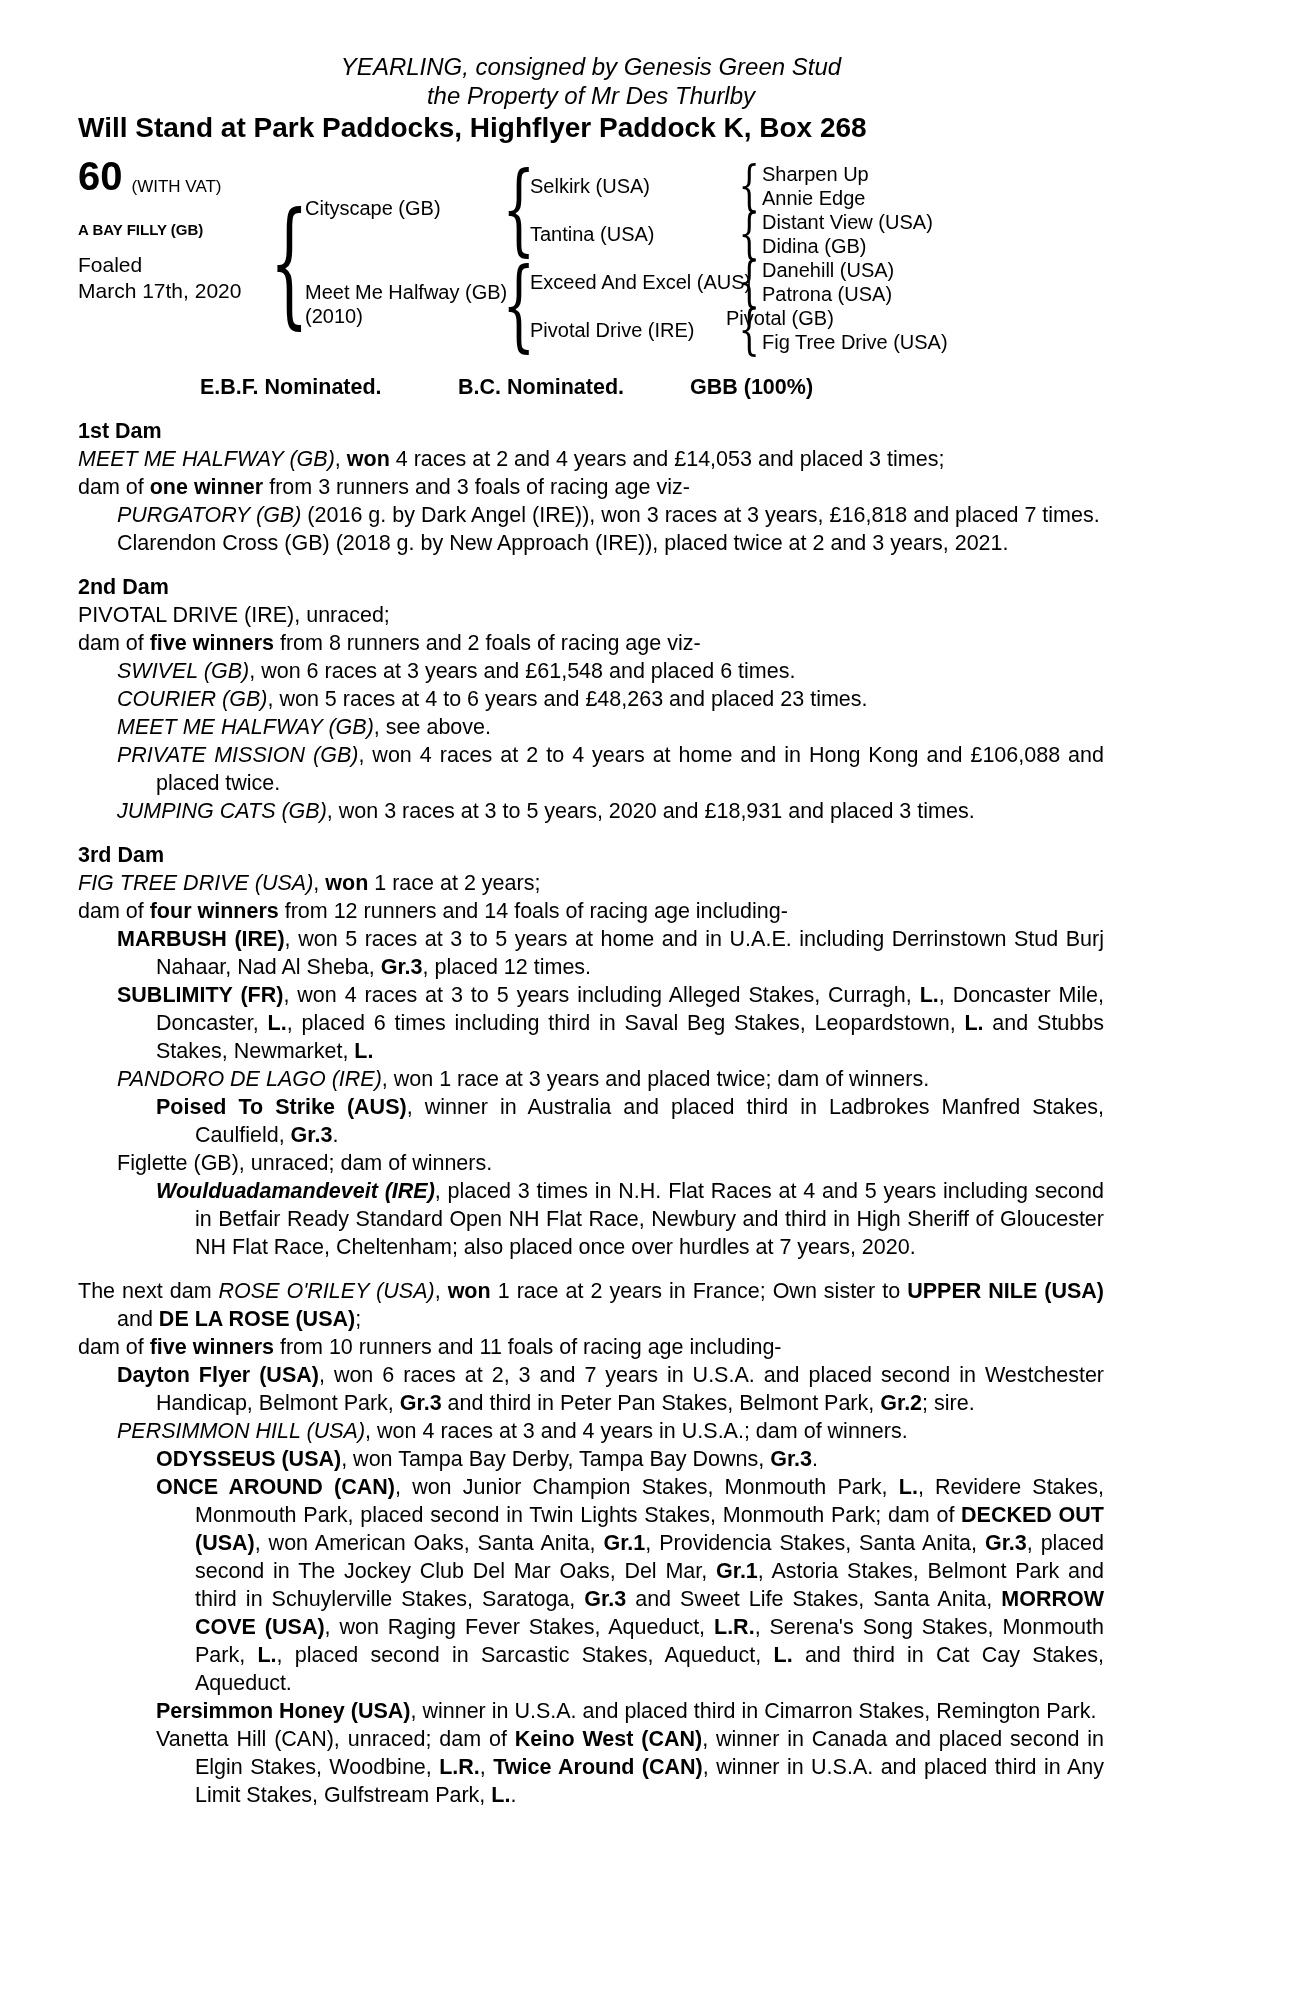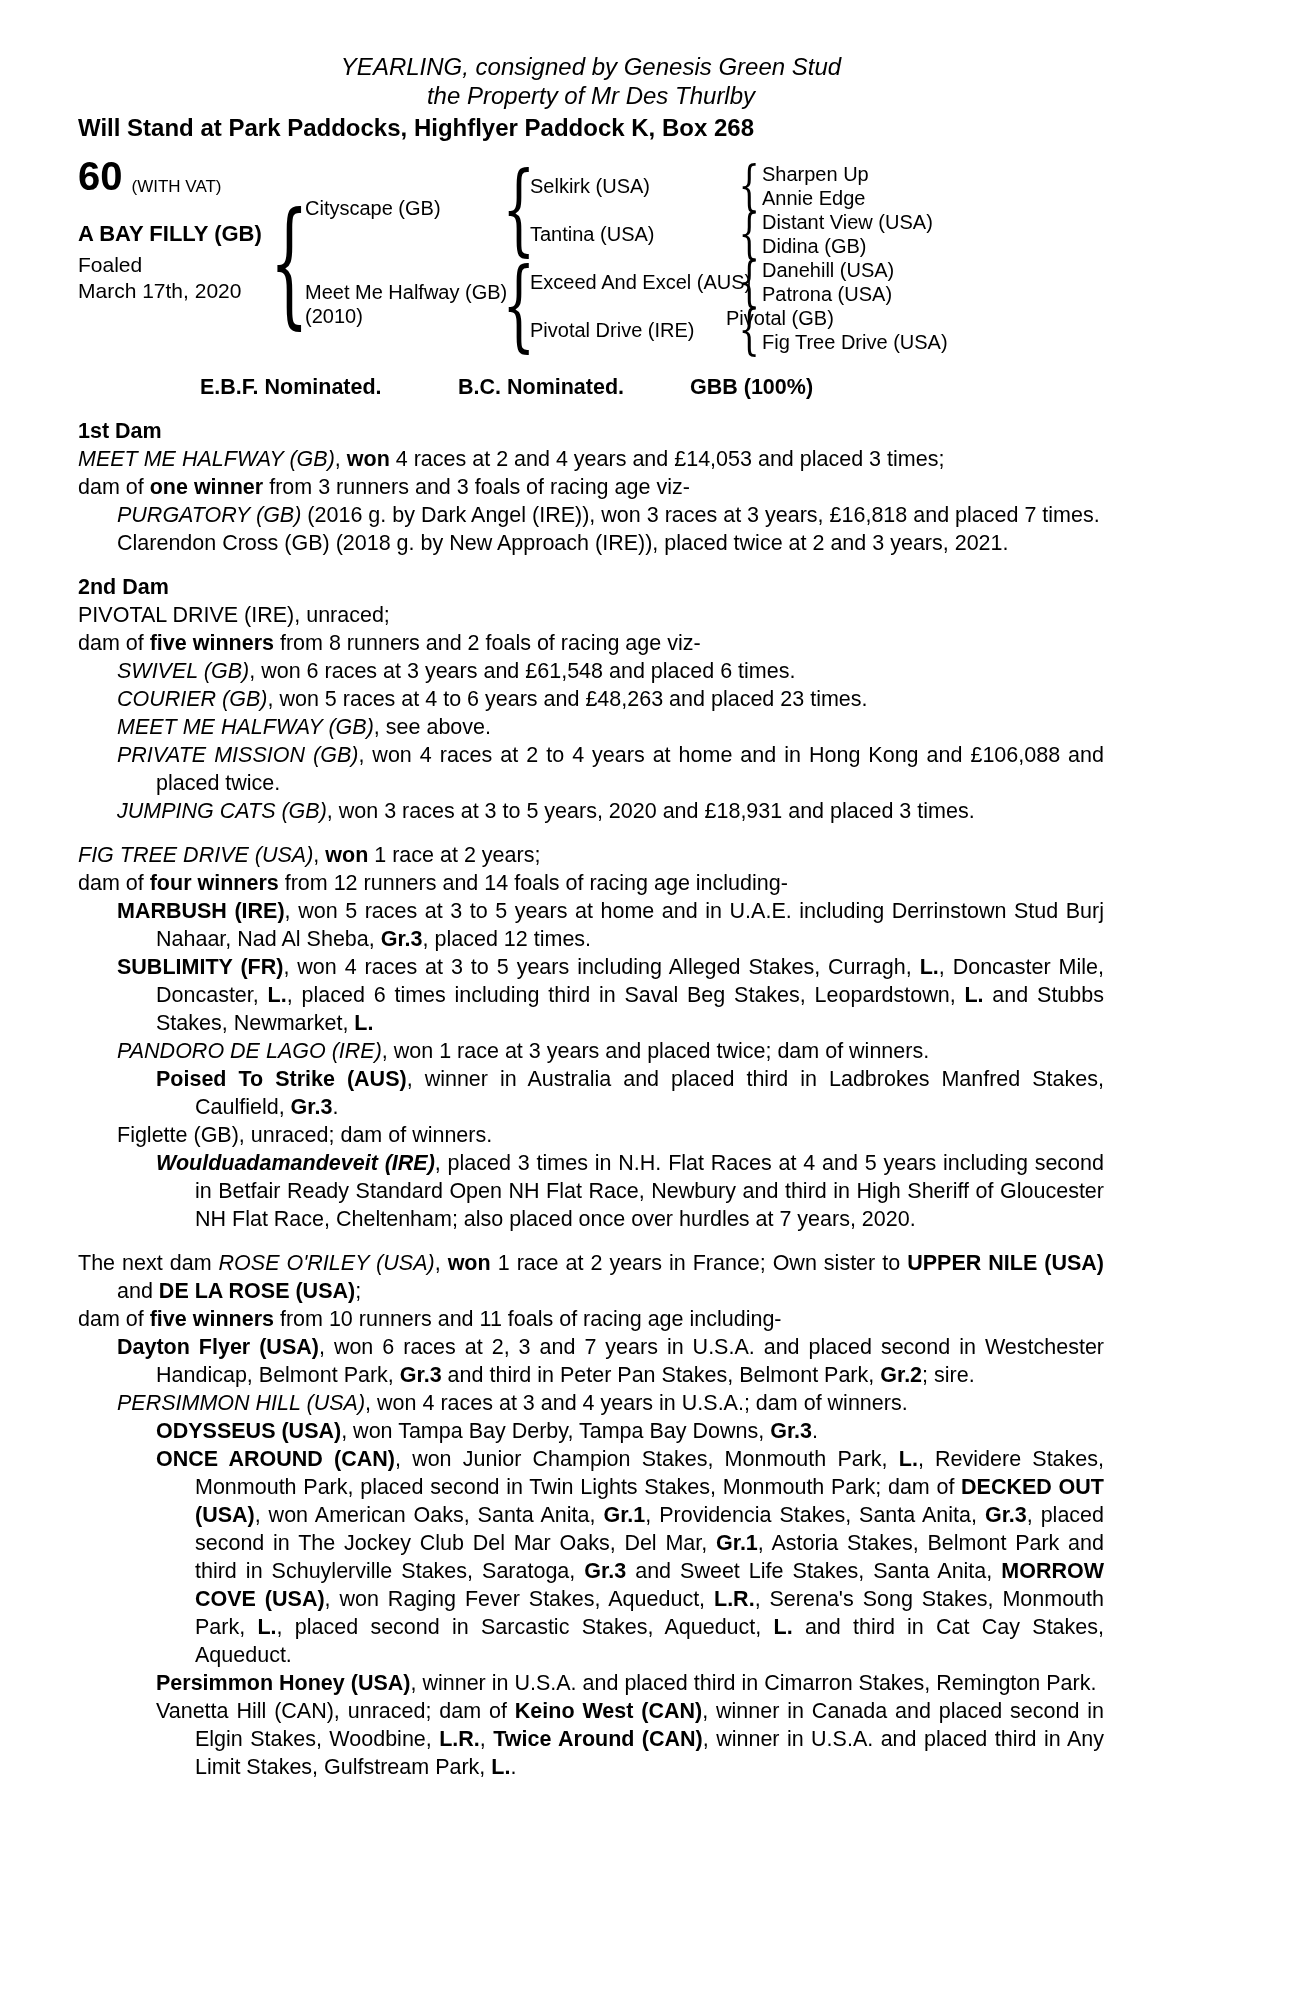--- a/index.html
+++ b/index.html
@@ -2,28 +2,28 @@
 <html><head>
 <meta charset="utf-8">
 <style>
   * { box-sizing: border-box; }
   html,body { margin:0; padding:0; background:#ffffff; color:#000000; }
   body { font-family:"Liberation Sans","DejaVu Sans",sans-serif; }
   .page { position:relative; width:1182px; height:2000px; padding:52px 78px 0 78px; background:#ffffff; overflow:hidden; }
 
   
   .hdr-c { text-align:center; font-style:italic; font-size:24px; line-height:29px; }
-  .hdr-b { font-weight:bold; font-size:24px; line-height:27px; margin-top:4px; }
+  .hdr-b { font-weight:bold; font-size:28px; line-height:27px; margin-top:4px; }
 
   
   .ped-block { position:relative; height:208px; margin-top:14px; font-size:20px; }
   .lot-row { position:absolute; left:0; top:0; display:flex; align-items:flex-end; gap:9px; }
   .lot-no { font-size:40px; font-weight:bold; line-height:42px; }
   .lot-vat { font-size:17px; }
-  .h-name { position:absolute; left:0; top:66px; font-weight:bold; font-size:22px; white-space:nowrap; }
+  .h-name { position:absolute; left:0; top:66px; font-weight:bold; font-size:15px; white-space:nowrap; }
   .foal1 { position:absolute; left:0; top:98px; font-size:21px; }
   .foal2 { position:absolute; left:0; top:124px; font-size:21px; white-space:nowrap; }
   .ped { position:absolute; white-space:nowrap; line-height:23px; }
   .brace { position:absolute; display:flex; align-items:center; justify-content:center; width:26px; color:#000; font-family:"DejaVu Serif",serif; pointer-events:none; }
   .brace span { display:block; line-height:1; }
   .br-lg span { font-size:136px; transform:scaleX(.45); }
   .br-md span { font-size:100px; transform:scaleX(.52); }
   .br-sm span { font-size:54px;  transform:scaleX(.62); }
 
   
@@ -125,20 +125,21 @@
         <h3>2nd Dam</h3>
         <p class="lv0"><span>PIVOTAL DRIVE (IRE), unraced;</span></p>
         <p class="lv0"><span>dam of </span><span class="b">five winners</span><span> from 8 runners and 2 foals of racing age viz-</span></p>
         <p class="lv1"><span class="i">SWIVEL (GB)</span><span>, won 6 races at 3 years and £61,548 and placed 6 times.</span></p>
         <p class="lv1"><span class="i">COURIER (GB)</span><span>, won 5 races at 4 to 6 years and £48,263 and placed 23 times.</span></p>
         <p class="lv1"><span class="i">MEET ME HALFWAY (GB)</span><span>, see above.</span></p>
         <p class="lv1"><span class="i">PRIVATE MISSION (GB)</span><span>, won 4 races at 2 to 4 years at home and in Hong Kong and £106,088 and placed twice.</span></p>
         <p class="lv1"><span class="i">JUMPING CATS (GB)</span><span>, won 3 races at 3 to 5 years, 2020 and £18,931 and placed 3 times.</span></p>
       </section>
       <section>
+        <h3>3rd Dam</h3>
         <p class="lv0"><span class="i">FIG TREE DRIVE (USA)</span><span>, </span><span class="b">won</span><span> 1 race at 2 years;</span></p>
         <p class="lv0"><span>dam of </span><span class="b">four winners</span><span> from 12 runners and 14 foals of racing age including-</span></p>
         <p class="lv1"><span class="b">MARBUSH (IRE)</span><span>, won 5 races at 3 to 5 years at home and in U.A.E. including Derrinstown Stud Burj Nahaar, Nad Al Sheba, </span><span class="b">Gr.3</span><span>, placed 12 times.</span></p>
         <p class="lv1"><span class="b">SUBLIMITY (FR)</span><span>, won 4 races at 3 to 5 years including Alleged Stakes, Curragh, </span><span class="b">L.</span><span>, Doncaster Mile, Doncaster, </span><span class="b">L.</span><span>, placed 6 times including third in Saval Beg Stakes, Leopardstown, </span><span class="b">L.</span><span> and Stubbs Stakes, Newmarket, </span><span class="b">L.</span></p>
         <p class="lv1"><span class="i">PANDORO DE LAGO (IRE)</span><span>, won 1 race at 3 years and placed twice; dam of winners.</span></p>
         <p class="lv2"><span class="b">Poised To Strike (AUS)</span><span>, winner in Australia and placed third in Ladbrokes Manfred Stakes, Caulfield, </span><span class="b">Gr.3</span><span>.</span></p>
         <p class="lv1"><span>Figlette (GB), unraced; dam of winners.</span></p>
         <p class="lv2"><span class="b i">Woulduadamandeveit (IRE)</span><span>, placed 3 times in N.H. Flat Races at 4 and 5 years including second in Betfair Ready Standard Open NH Flat Race, Newbury and third in High Sheriff of Gloucester NH Flat Race, Cheltenham; also placed once over hurdles at 7 years, 2020.</span></p>
       </section>
       <section>

